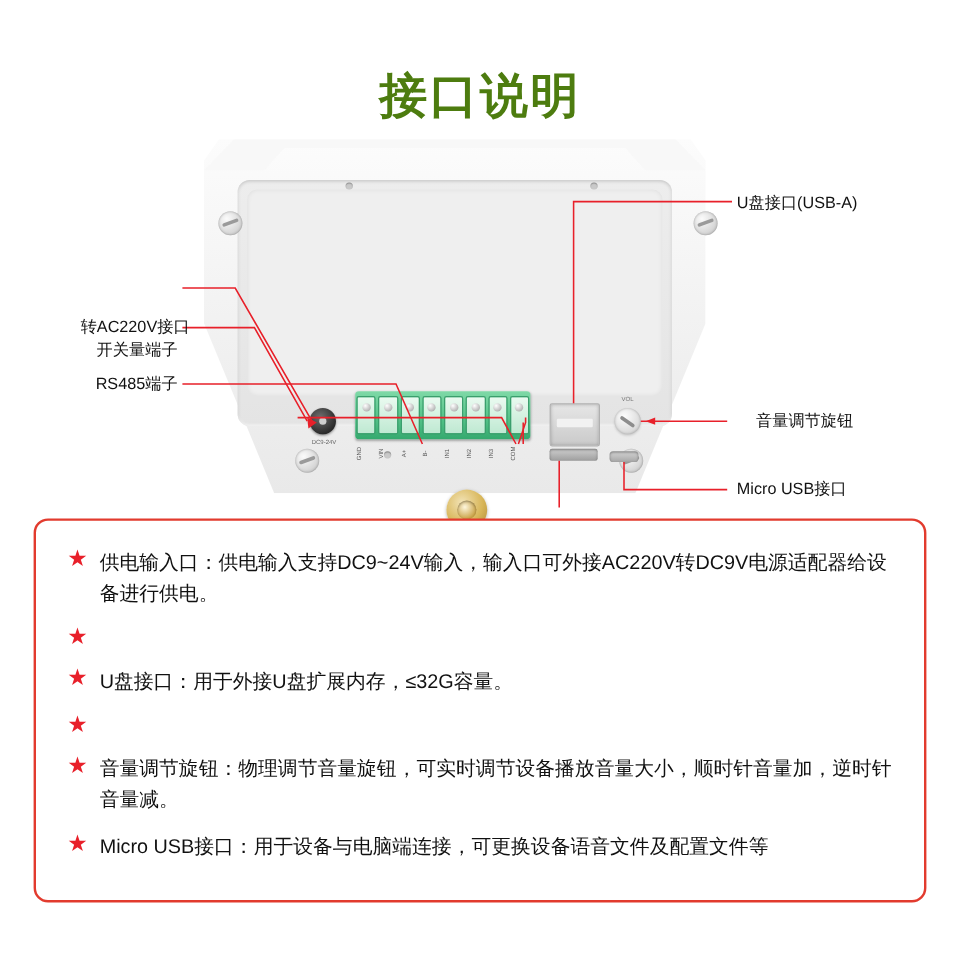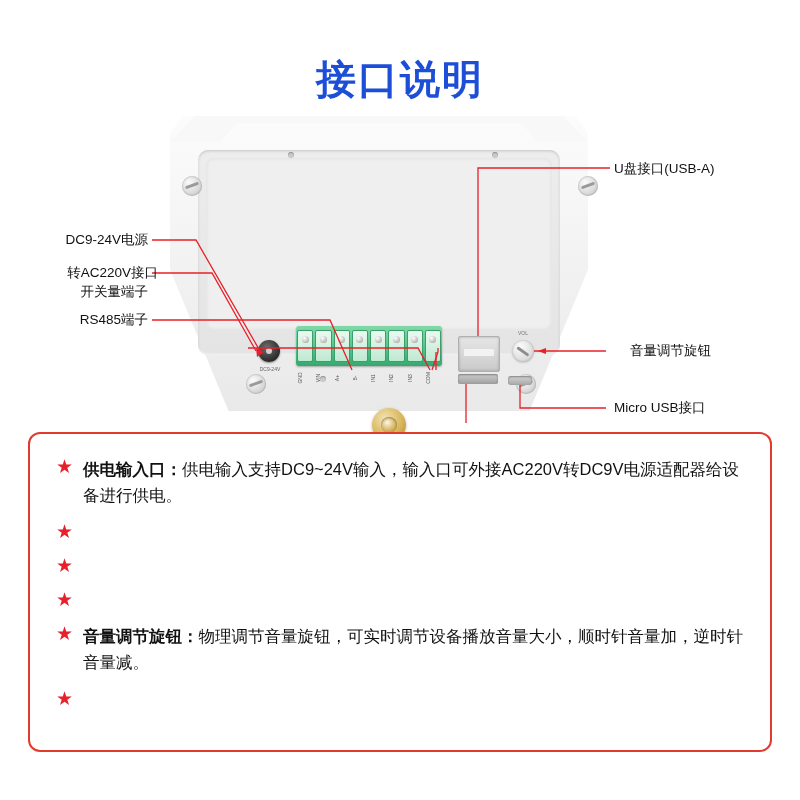--- a/index.html
+++ b/index.html
@@ -24,21 +24,21 @@
   
   .title {
     position: absolute;
     top: 52px;
     left: 0;
     width: 800px;
     text-align: center;
     font-size: 40px;
     font-weight: bold;
     letter-spacing: 2px;
-    color: #1d4ed8;
+    color: #4d7c0f;
   }
 
   
   .device-area {
     position: absolute;
     left: 0;
     top: 108px;
     width: 744px;
     height: 315px;
   }
@@ -339,21 +339,21 @@
     line-height: 21px;
     margin-right: 10px;
     flex: 0 0 auto;
   }
   .legend-text {
     font-size: 16.5px;
     line-height: 26px;
     color: #111;
   }
   .legend-text b {
-    font-weight: bold;
+    font-weight: normal;
   }
 </style>
 </head>
 <body>
 
 <div id="root">
 
   <div class="title">接口说明</div>
 
   <div class="device-area">
@@ -419,21 +419,20 @@
       <path d="M436,262 L436,244" stroke="#e8202a" stroke-width="1.3" fill="none"></path>
       <path d="M430,262 L418,240 L248,240" stroke="#e8202a" stroke-width="1.3" fill="none"></path>
       <polygon points="264,244 256,240 257,249" fill="#e8202a"></polygon>
     </svg>
 
     <div class="callout right" style="left:614px; top:52px;">U盘接口(USB-A)</div>
     <div class="callout right" style="left:630px; top:234px;">音量调节旋钮</div>
     <div class="callout right" style="left:614px; top:291px;">Micro USB接口</div>
     <div class="callout right" style="left:614px; top:331px;">TF卡座</div>
 
-    <div class="callout left" style="left:0px; width:148px; top:123px;">DC9-24V电源</div>
     <div class="callout left" style="left:0px; width:148px; top:156px;margin-left:10px;">转AC220V接口</div>
     <div class="callout left" style="left:0px; width:148px; top:175px;">开关量端子</div>
     <div class="callout left" style="left:0px; width:148px; top:203px;">RS485端子</div>
   </div>
 
   <div class="legend">
     <div class="legend-list">
 
       <div class="legend-item">
         <div class="star">★</div>
@@ -441,33 +440,39 @@
           <b>供电输入口：</b><span>供电输入支持DC9~24V输入，输入口可外接AC220V转DC9V电源适配器给设备进行供电。</span>
         </div>
       </div>
 
       <div class="legend-item">
         <div class="star">★</div>
       </div>
 
       <div class="legend-item">
         <div class="star">★</div>
+        <div class="legend-text">
+          <b>U盘接口：</b><span>用于外接U盘扩展内存，≤32G容量。</span>
+        </div>
       </div>
 
       <div class="legend-item">
         <div class="star">★</div>
       </div>
 
       <div class="legend-item">
         <div class="star">★</div>
         <div class="legend-text">
           <b>音量调节旋钮：</b><span>物理调节音量旋钮，可实时调节设备播放音量大小，顺时针音量加，逆时针音量减。</span>
         </div>
       </div>
 
       <div class="legend-item">
         <div class="star">★</div>
+        <div class="legend-text">
+          <b>Micro USB接口：</b><span>用于设备与电脑端连接，可更换设备语音文件及配置文件等</span>
+        </div>
       </div>
 
     </div>
   </div>
 
 </div>
 
 </body></html>

